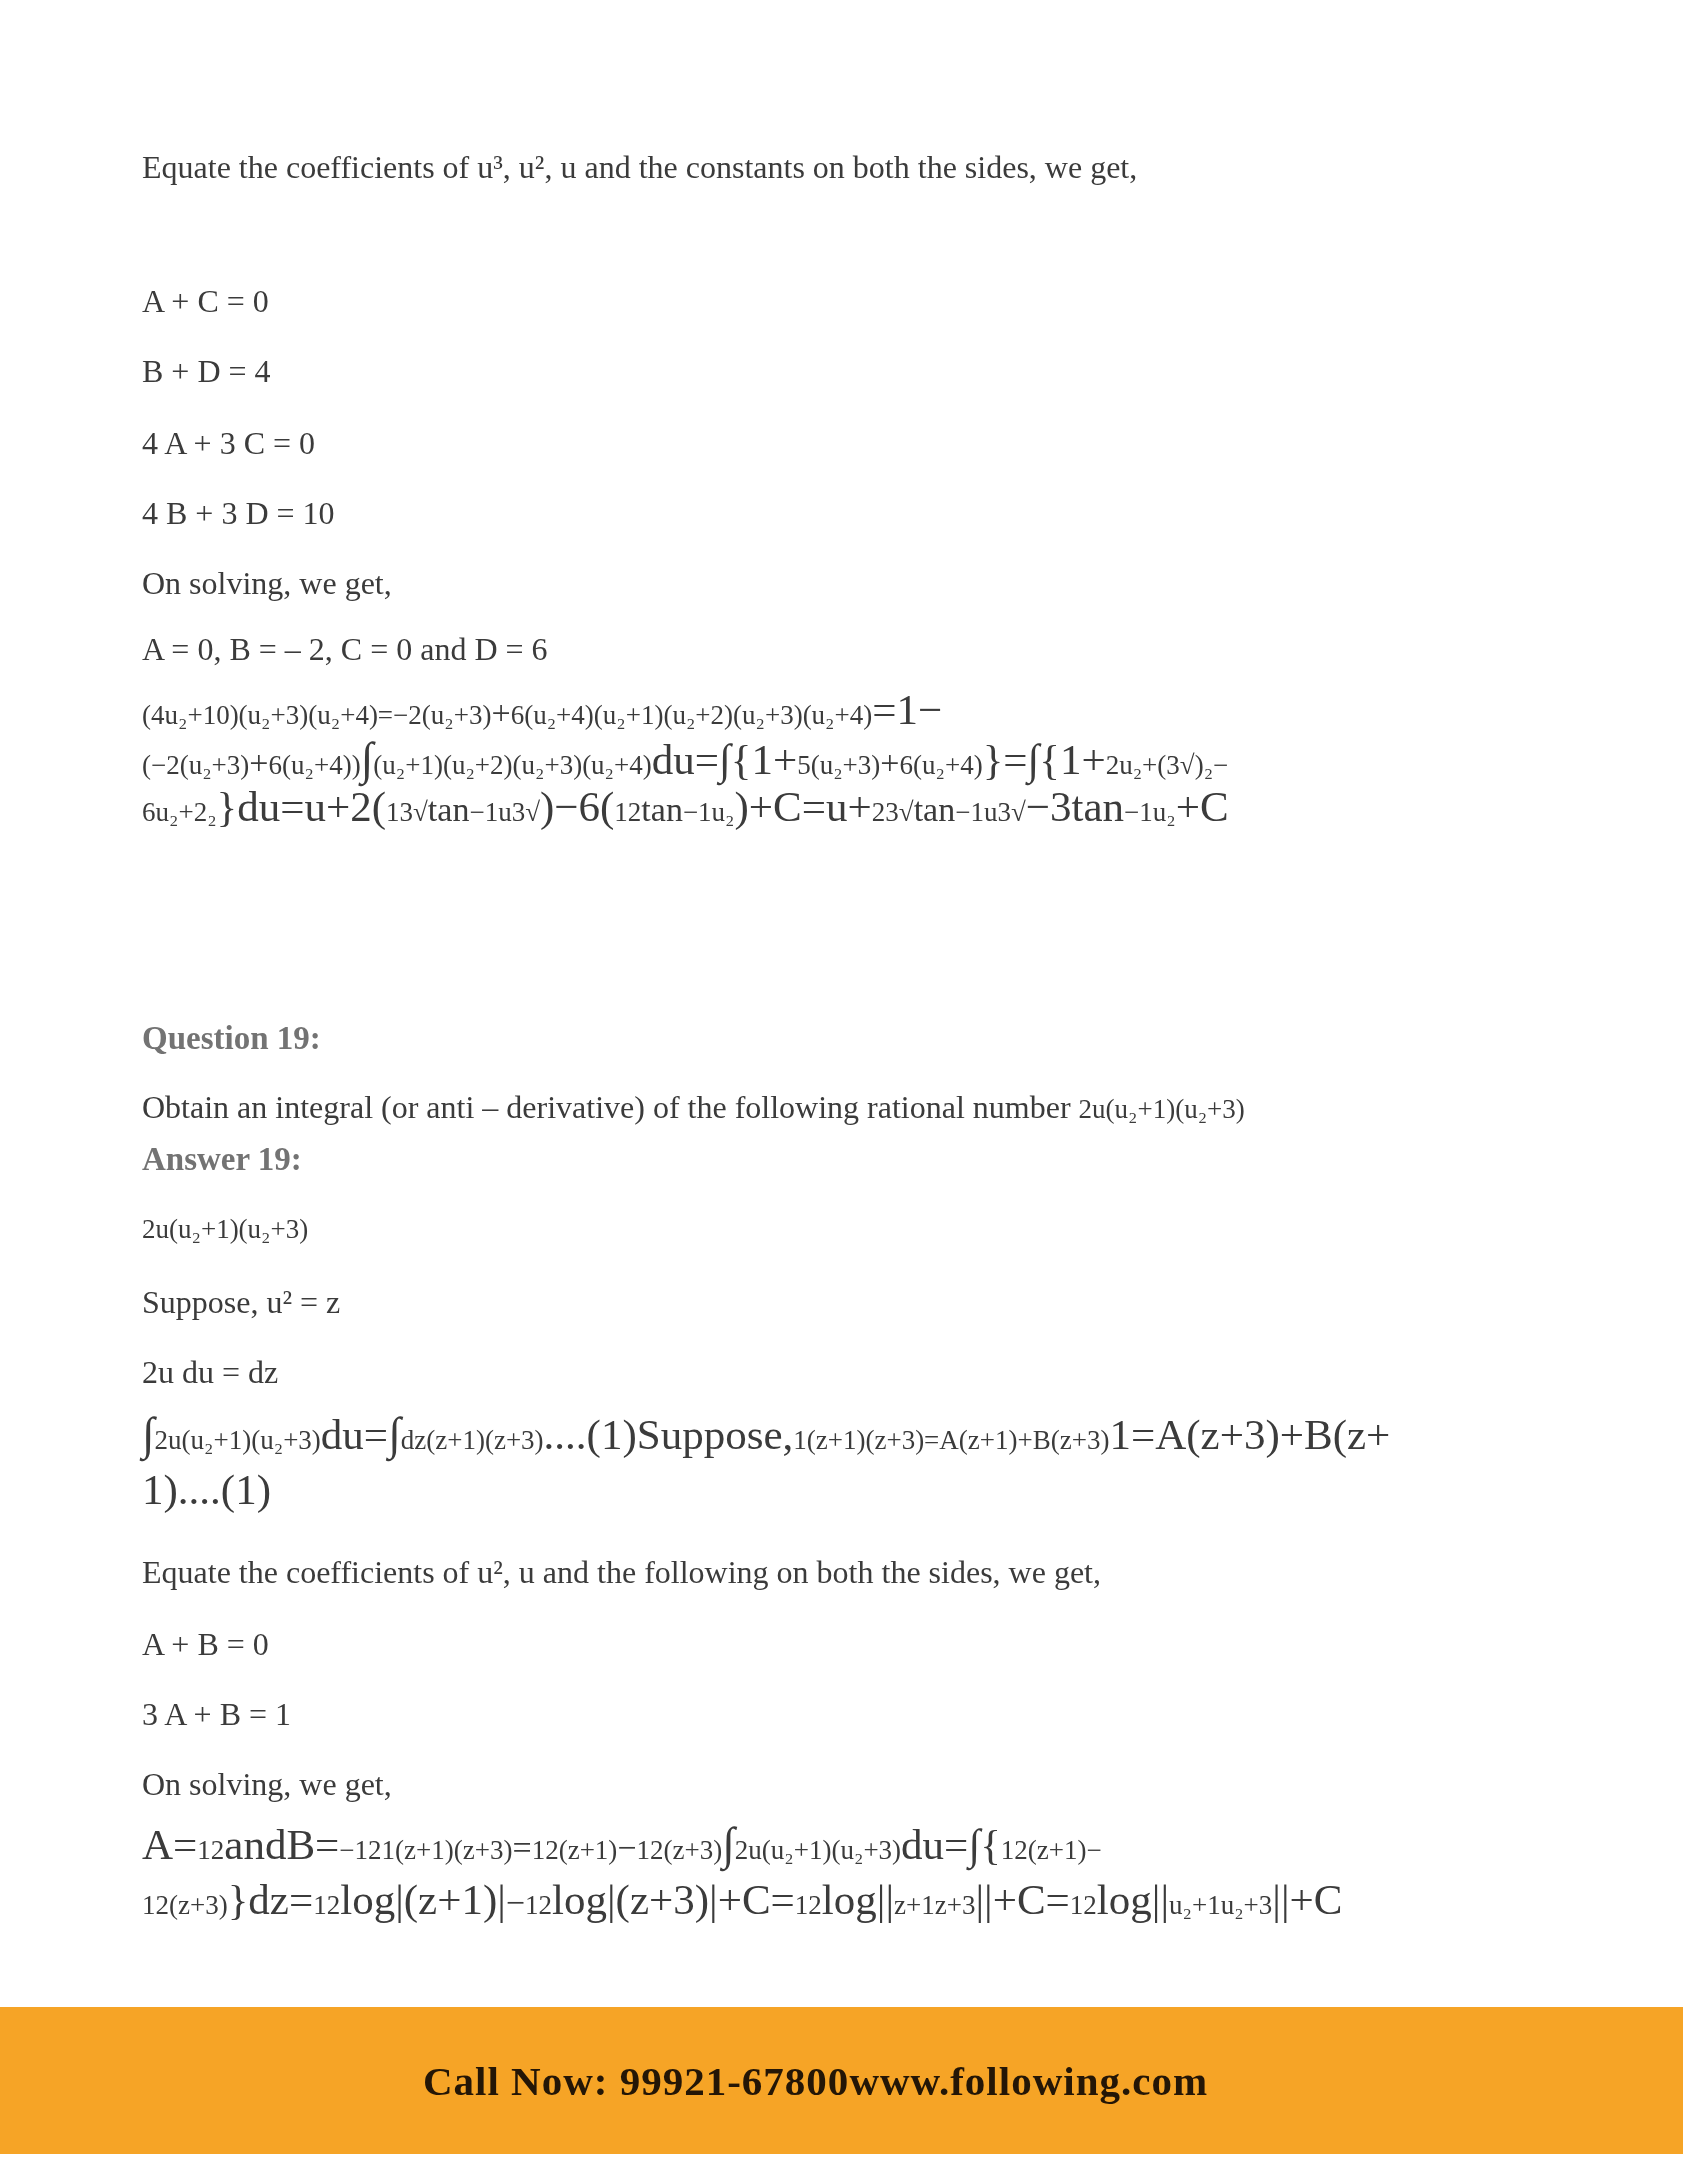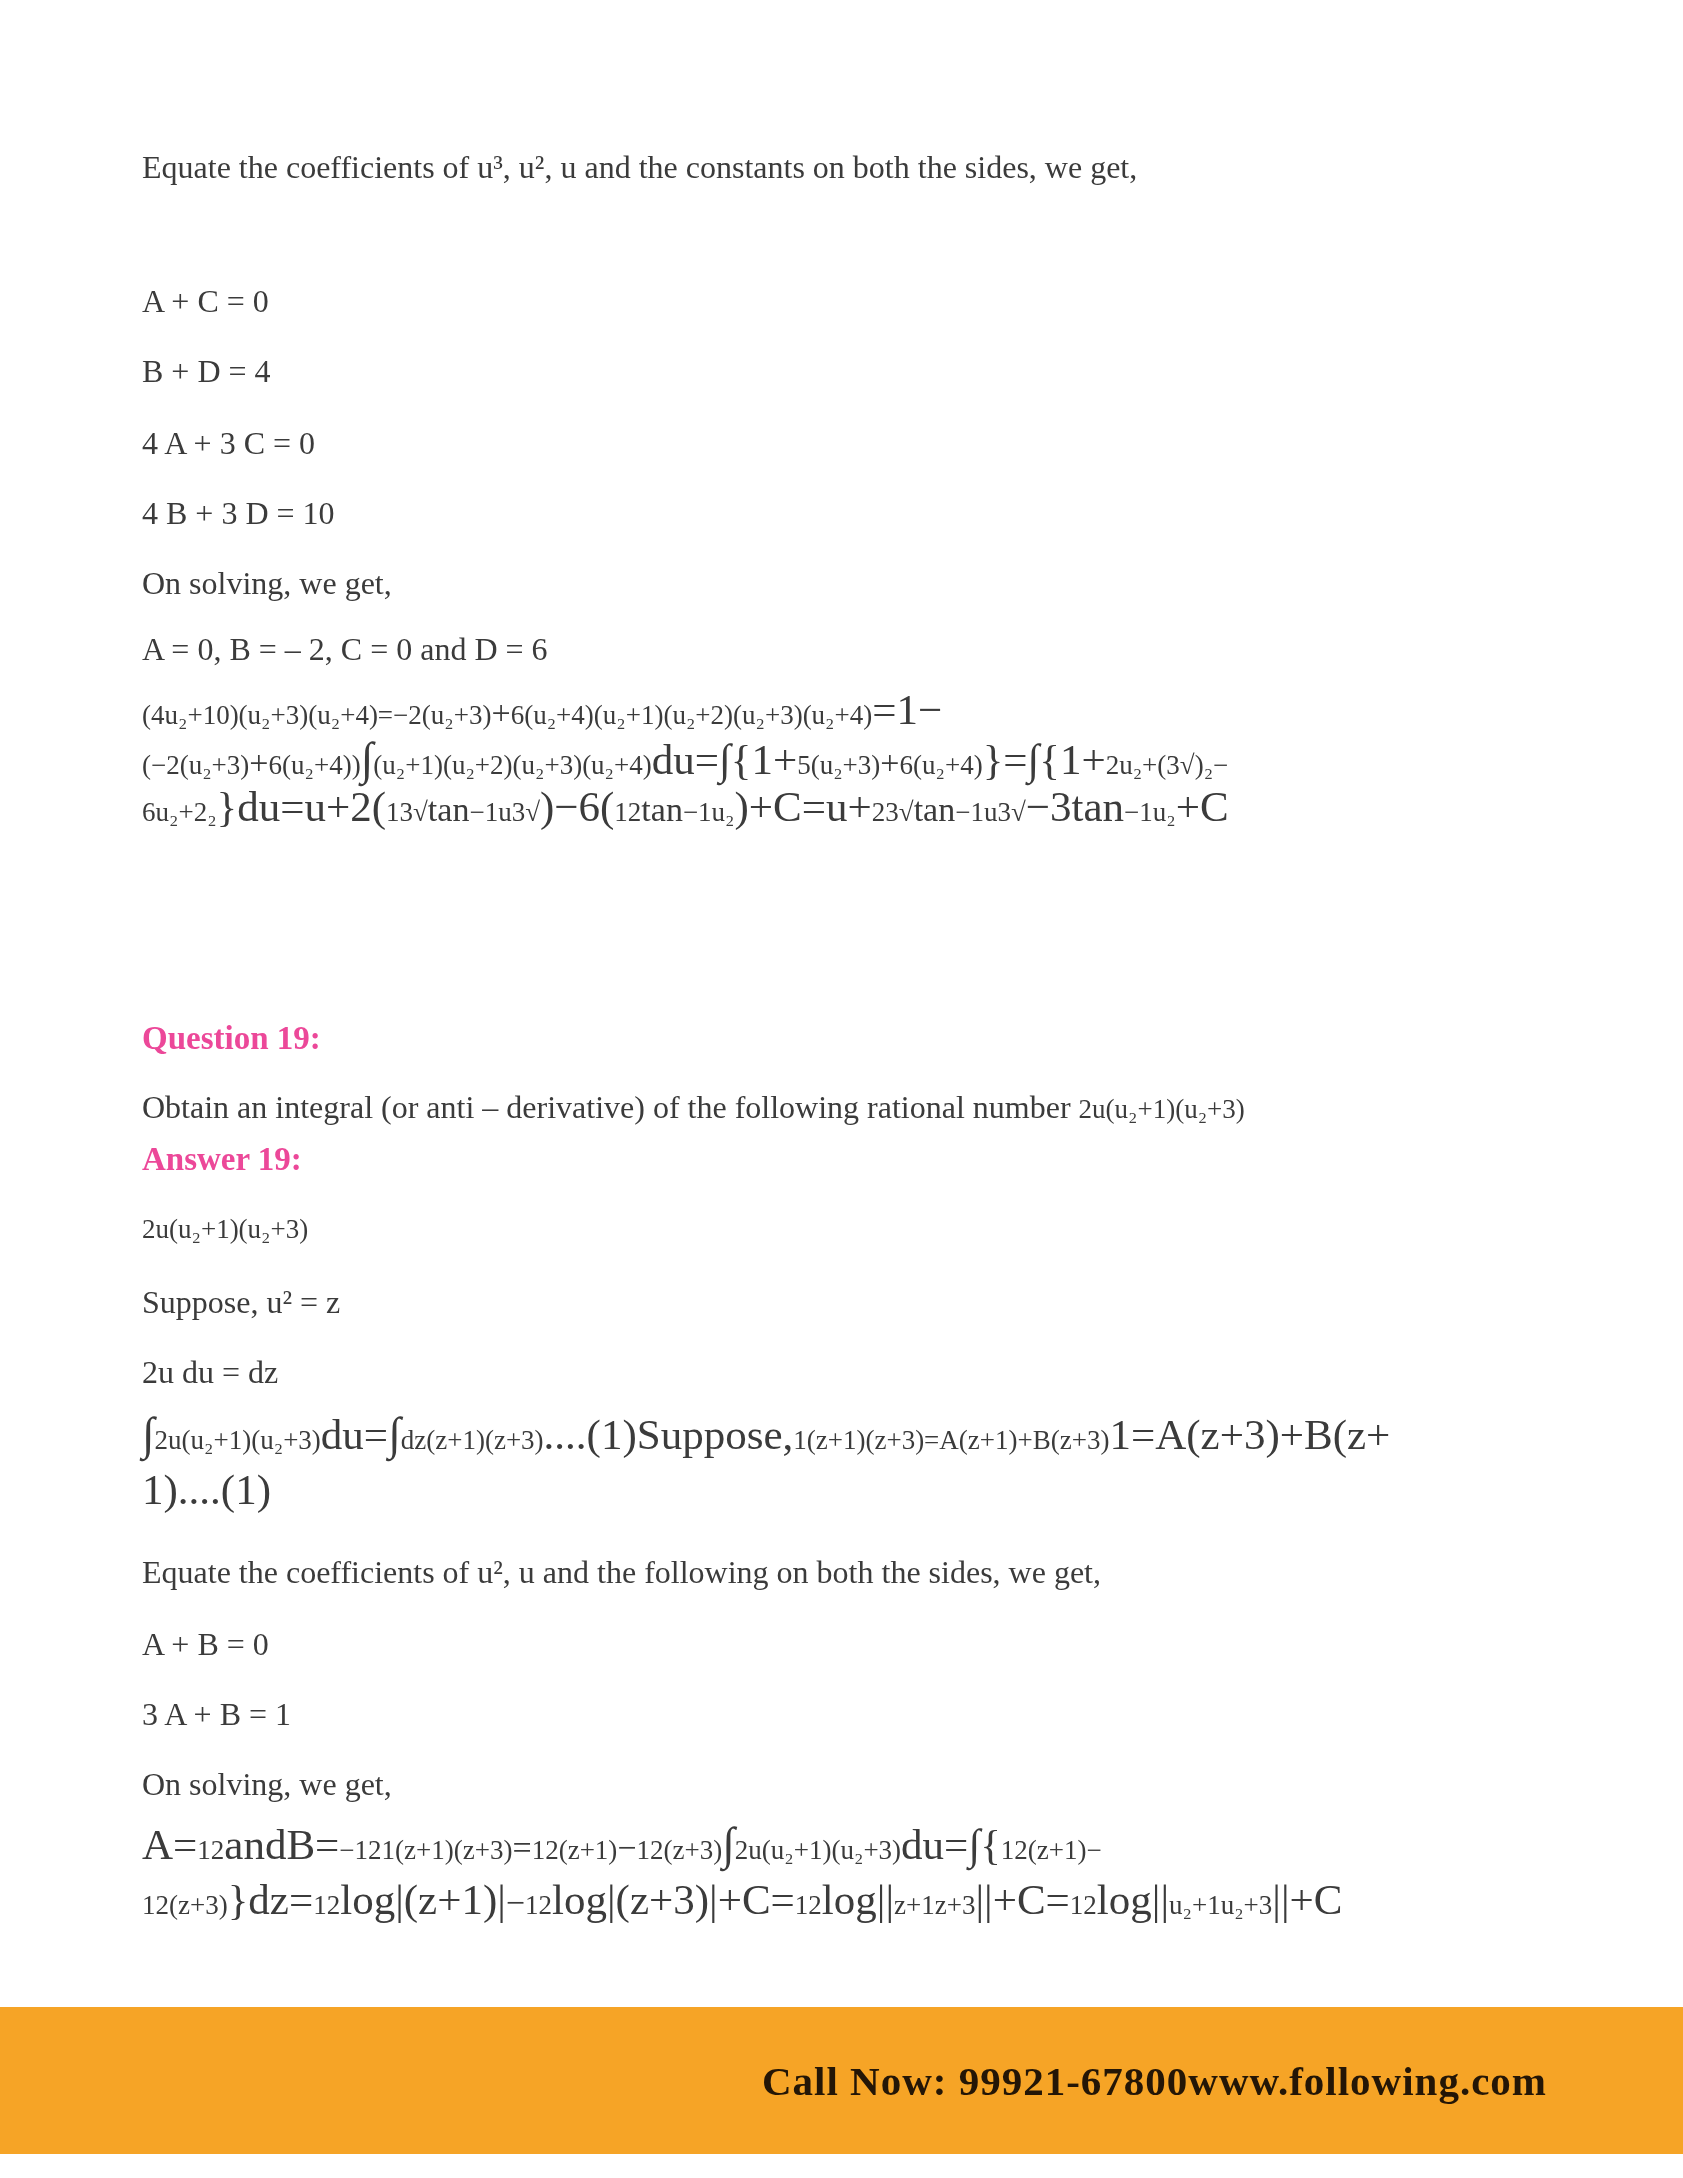--- a/index.html
+++ b/index.html
@@ -3,29 +3,29 @@
 <meta charset="utf-8">
 <style>
   html,body { margin:0; padding:0; background:#ffffff; }
   .page {
     position:relative; width:1683px; height:2178px; overflow:hidden;
     background:#ffffff; color:#3b3b3b;
     font-family:"Liberation Serif","DejaVu Serif",serif;
   }
   .line { position:absolute; left:142px; white-space:nowrap; line-height:1.15; }
   .t  { font-size:32px; }
-  .b  { font-size:33px; font-weight:bold; color:#ec4899; }
+  .b  { font-size:33px; font-weight:bold; color:#737373; }
   .s  { font-size:27px;text-align:center; }
   .m  { font-size:34px; }
   .l  { font-size:43px; }
   .int{ font-size:46px; }
   .footer {
     position:absolute; left:0; top:2007px; width:1683px; height:147px;
     background:#f6a426;
-    display:flex; align-items:center; justify-content:flex-end;
+    display:flex; align-items:center; justify-content:center;
     box-sizing:border-box; padding:0 136px 0 84px;
   }
   .footer .ftext {
     font-family:"Liberation Serif","DejaVu Serif",serif;
     font-weight:bold; font-size:41px; color:#241606; letter-spacing:1px;
   }
 </style>
 </head>
 <body>
 

